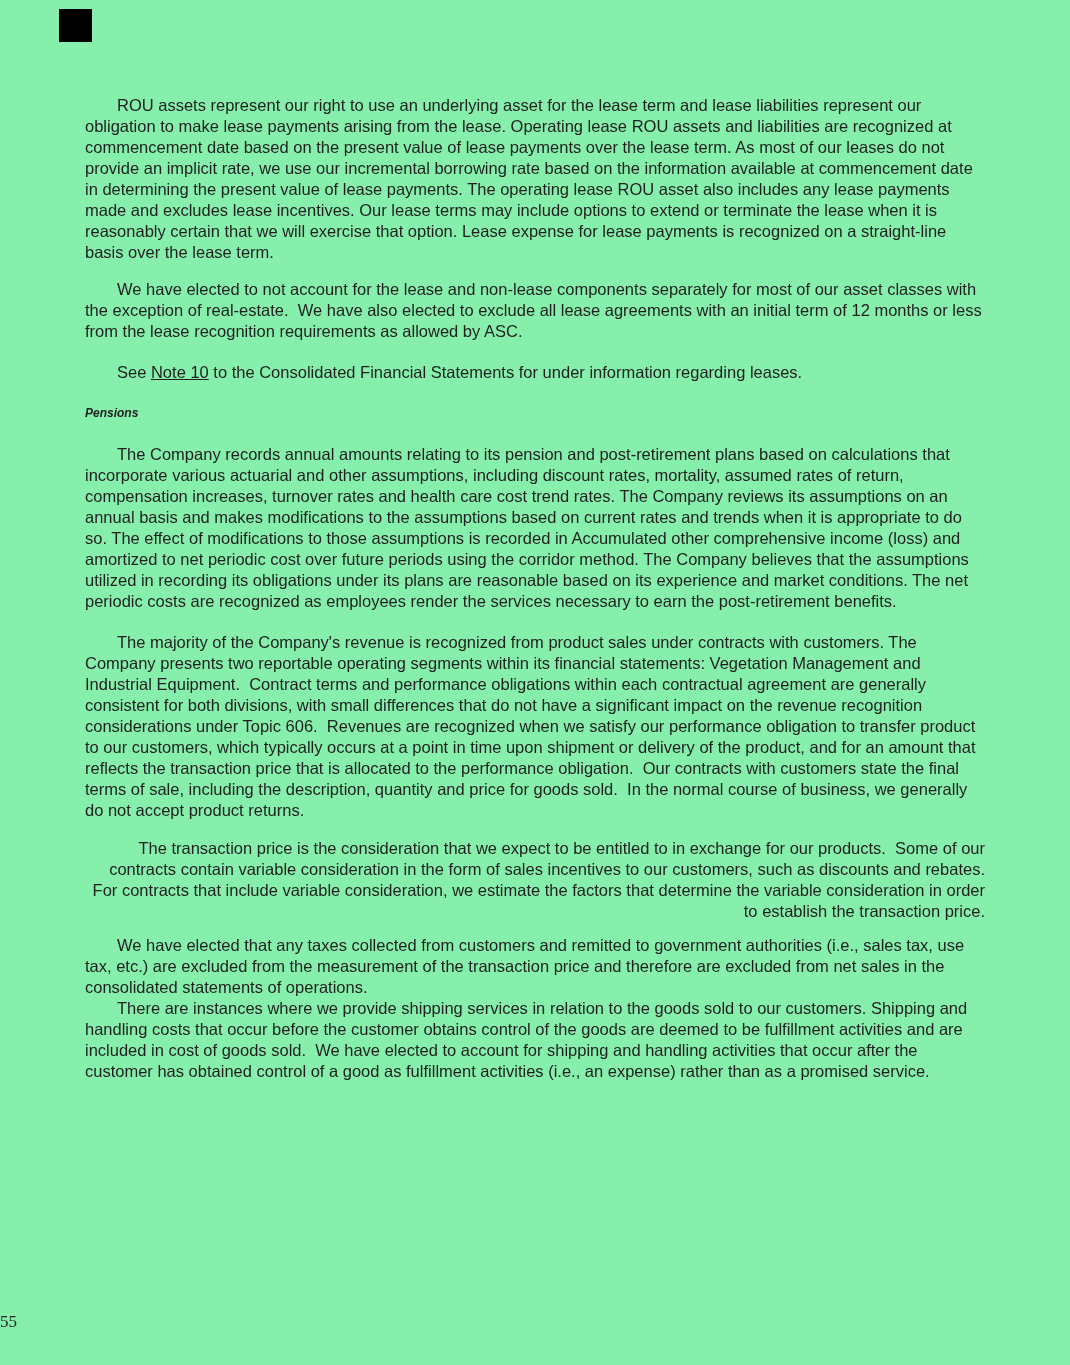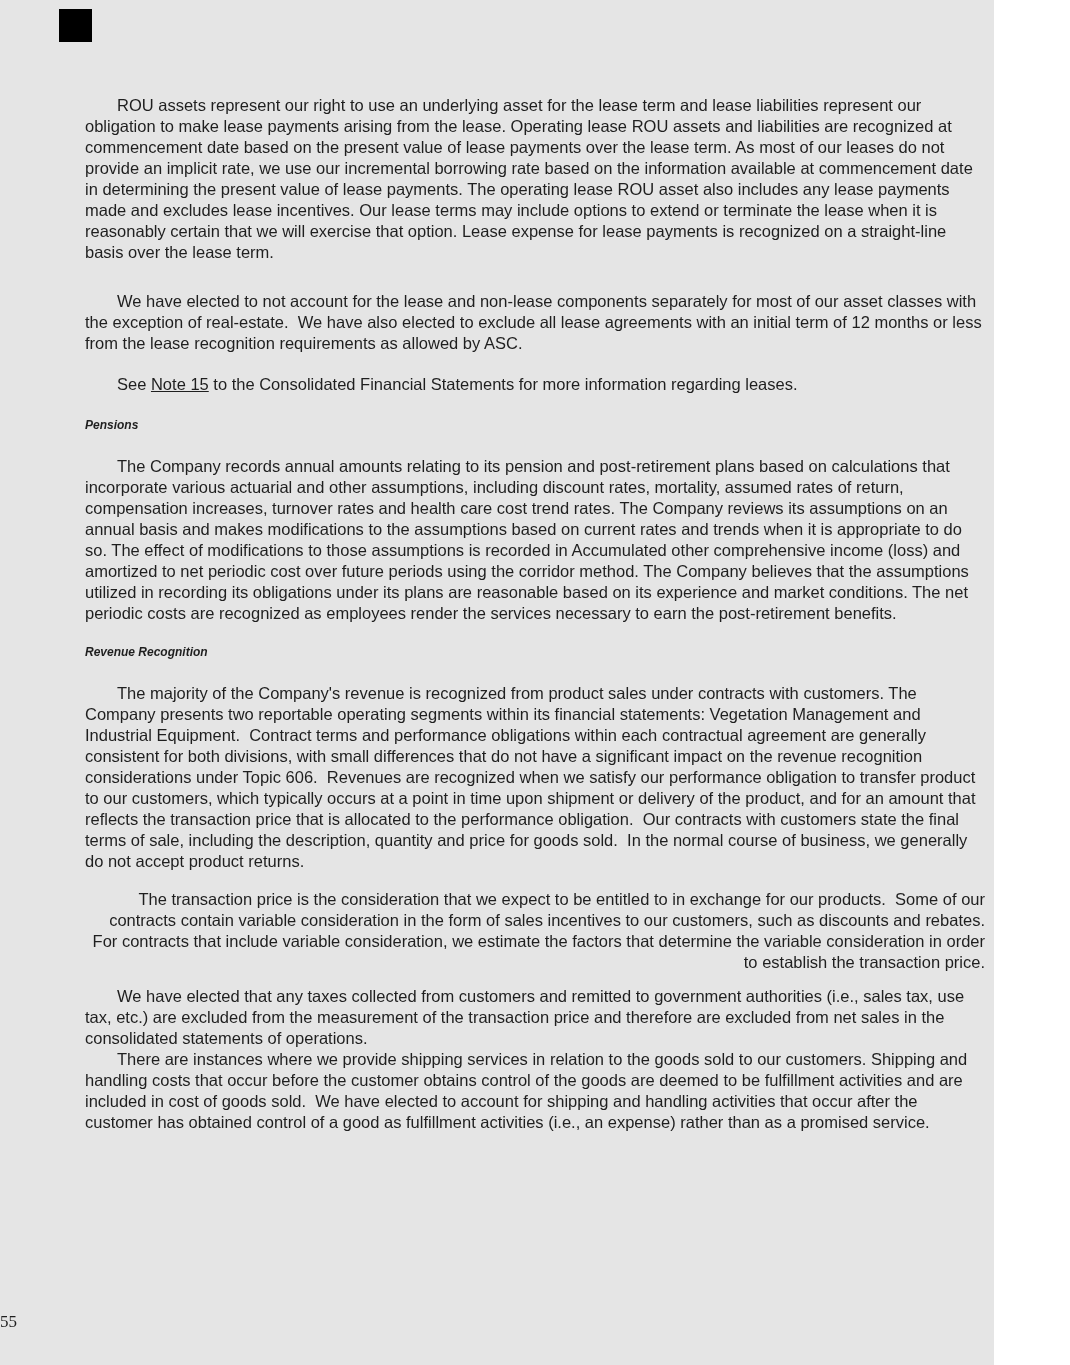--- a/index.html
+++ b/index.html
@@ -2,23 +2,23 @@
 <html><head>
 <meta charset="utf-8">
 <style>
   html, body {
     margin: 0;
     padding: 0;
     background: #ffffff;
   }
   .page {
     position: relative;
-    width: 994px;
+    width: 1070px;
     height: 1365px;
-    background: #e5e5e5;
+    background: #86efac;
     overflow: hidden;
     font-family: "Liberation Sans", "DejaVu Sans", sans-serif;
     color: #1f1f1f;
     text-decoration: underline;
   }
   .corner-mark {
     position: absolute;
     left: 59px;
     top: 9px;
     width: 33px;
@@ -33,21 +33,21 @@
     padding-top: 95px;
   }
   .body-para {
     margin: 0;
     font-size: 16.5px;
     line-height: 21px;
     text-indent: 32px;
     white-space: pre-wrap;
     text-align: left;
   }
-  .gap-25 { margin-top: 28px; }
+  .gap-25 { margin-top: 16px; }
   .gap-20 { margin-top: 20px; }
   .gap-18 { margin-top: 18px; }
   .gap-17 { margin-top: 17px; text-align: right; }
   .gap-15 { margin-top: 13px; }
   .gap-14 { margin-top: 0; }
   .section-heading {
     margin: 20px 0 0 0;
     font-size: 12px;
     line-height: 21px;
     font-weight: bold;
@@ -79,27 +79,26 @@
 <div class="page">
 
   <div class="corner-mark"></div>
 
   <main class="content">
 
     <p class="body-para">ROU assets represent our right to use an underlying asset for the lease term and lease liabilities represent our obligation to make lease payments arising from the lease. Operating lease ROU assets and liabilities are recognized at commencement date based on the present value of lease payments over the lease term. As most of our leases do not provide an implicit rate, we use our incremental borrowing rate based on the information available at commencement date in determining the present value of lease payments. The operating lease ROU asset also includes any lease payments made and excludes lease incentives. Our lease terms may include options to extend or terminate the lease when it is reasonably certain that we will exercise that option. Lease expense for lease payments is recognized on a straight-line basis over the lease term.</p>
 
     <p class="body-para gap-25">We have elected to not account for the lease and non-lease components separately for most of our asset classes with the exception of real-estate.  We have also elected to exclude all lease agreements with an initial term of 12 months or less from the lease recognition requirements as allowed by ASC.</p>
 
-    <p class="body-para gap-20"><span>See </span><a class="note-link" href="#">Note 15</a><span> to the Consolidated Financial Statements for more information regarding leases.</span></p>
+    <p class="body-para gap-20"><span>See </span><a class="note-link" href="#">Note 10</a><span> to the Consolidated Financial Statements for under information regarding leases.</span></p>
 
     <h2 class="section-heading gap-20">Pensions</h2>
 
     <p class="body-para gap-20">The Company records annual amounts relating to its pension and post-retirement plans based on calculations that incorporate various actuarial and other assumptions, including discount rates, mortality, assumed rates of return, compensation increases, turnover rates and health care cost trend rates. The Company reviews its assumptions on an annual basis and makes modifications to the assumptions based on current rates and trends when it is appropriate to do so. The effect of modifications to those assumptions is recorded in Accumulated other comprehensive income (loss) and amortized to net periodic cost over future periods using the corridor method. The Company believes that the assumptions utilized in recording its obligations under its plans are reasonable based on its experience and market conditions. The net periodic costs are recognized as employees render the services necessary to earn the post-retirement benefits.</p>
 
-    <h2 class="section-heading gap-18">Revenue Recognition</h2>
 
     <p class="body-para gap-20">The majority of the Company's revenue is recognized from product sales under contracts with customers. The Company presents two reportable operating segments within its financial statements: Vegetation Management and Industrial Equipment.  Contract terms and performance obligations within each contractual agreement are generally consistent for both divisions, with small differences that do not have a significant impact on the revenue recognition considerations under Topic 606.  Revenues are recognized when we satisfy our performance obligation to transfer product to our customers, which typically occurs at a point in time upon shipment or delivery of the product, and for an amount that reflects the transaction price that is allocated to the performance obligation.  Our contracts with customers state the final terms of sale, including the description, quantity and price for goods sold.  In the normal course of business, we generally do not accept product returns.</p>
 
     <p class="body-para gap-17">The transaction price is the consideration that we expect to be entitled to in exchange for our products.  Some of our contracts contain variable consideration in the form of sales incentives to our customers, such as discounts and rebates.  For contracts that include variable consideration, we estimate the factors that determine the variable consideration in order to establish the transaction price.</p>
 
     <p class="body-para gap-15">We have elected that any taxes collected from customers and remitted to government authorities (i.e., sales tax, use tax, etc.) are excluded from the measurement of the transaction price and therefore are excluded from net sales in the consolidated statements of operations.</p>
 
     <p class="body-para gap-14">There are instances where we provide shipping services in relation to the goods sold to our customers. Shipping and handling costs that occur before the customer obtains control of the goods are deemed to be fulfillment activities and are included in cost of goods sold.  We have elected to account for shipping and handling activities that occur after the customer has obtained control of a good as fulfillment activities (i.e., an expense) rather than as a promised service.</p>
 
   </main>

